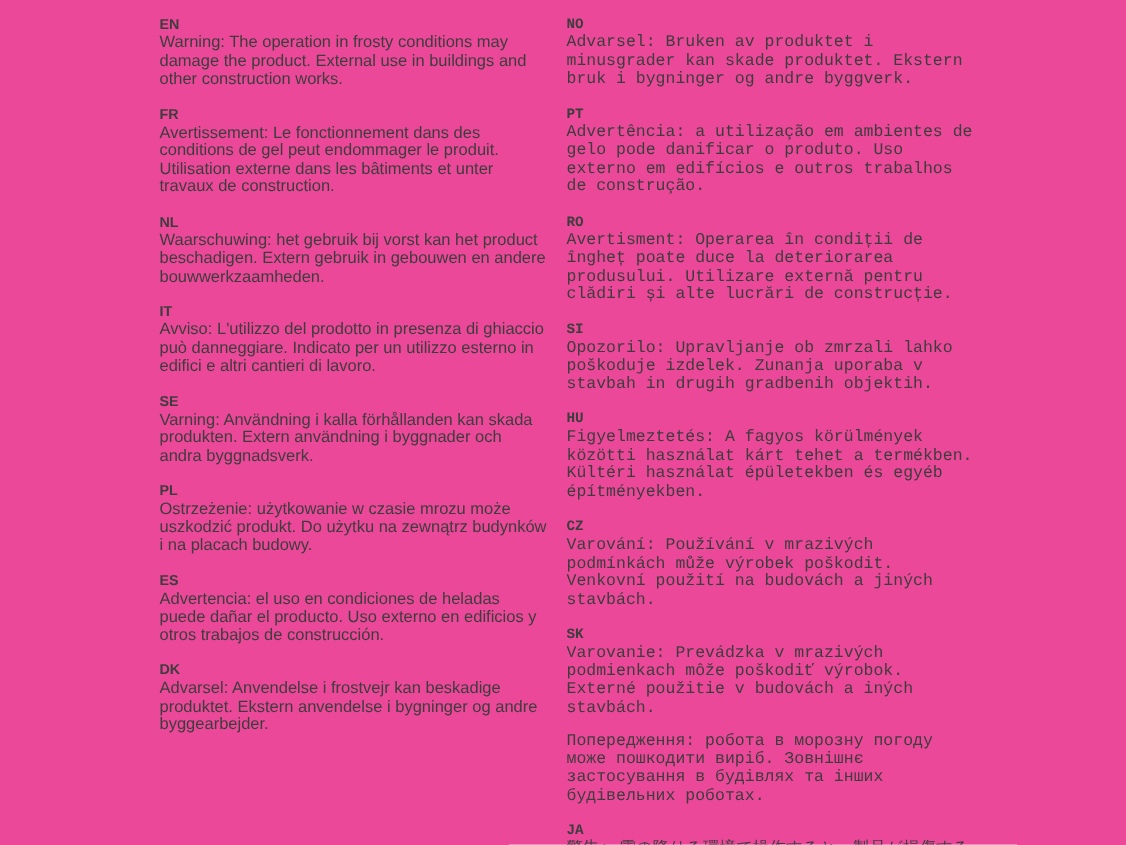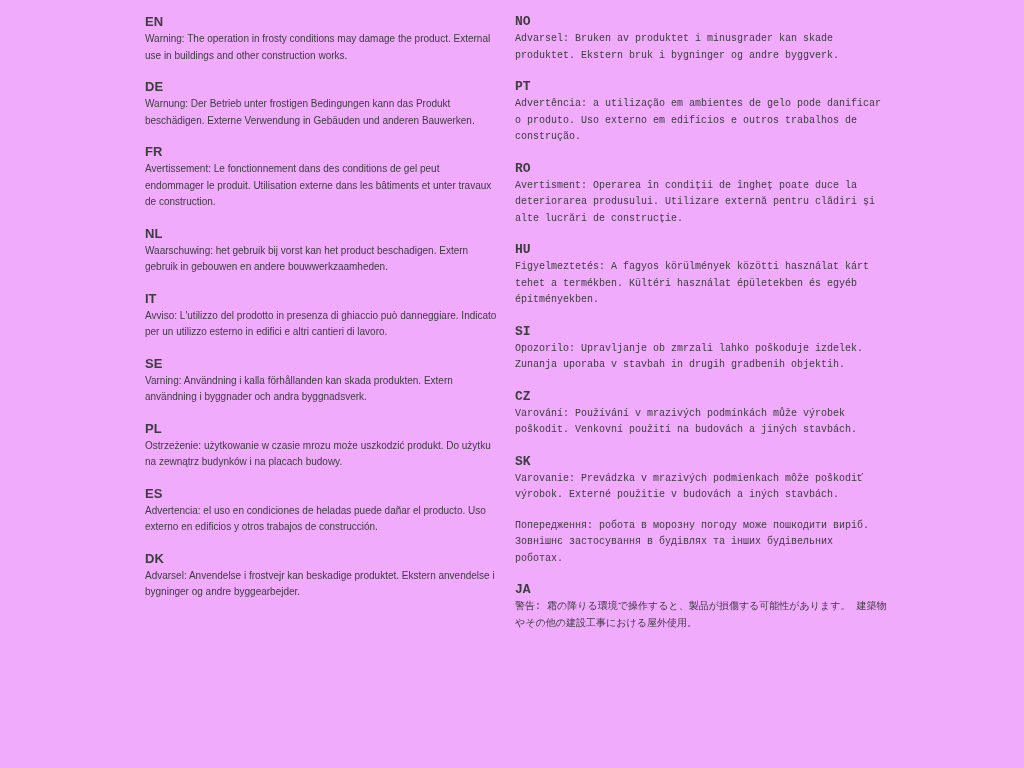--- a/index.html
+++ b/index.html
@@ -4,21 +4,21 @@
 <style>
   html, body {
     margin: 0;
     padding: 0;
     background: #ffffff;
   }
   .page {
     position: relative;
     width: 1024px;
     height: 768px;
-    background: #f0abfc;
+    background: #ec4899;
     overflow: hidden;
     font-family: "Liberation Sans", "DejaVu Sans", sans-serif;
     color: #3d3d3d;
   }
   .column {
     position: absolute;
     top: 13px;
   }
   .column-left {
     left: 145px;
@@ -34,41 +34,37 @@
   }
   .lang-code {
     font-weight: 700;
     font-size: 13px;
     line-height: 17px;
     color: #3d3d3d;
     margin-bottom: 1px;
   }
   .lang-text {
     font-weight: 400;
-    font-size: 10px;
+    font-size: 15px;
     line-height: 16.5px;
     color: #3d3d3d;
   }
 </style>
 </head>
 <body>
 
 <div class="page">
 
   <div class="column column-left">
 
     <div class="section">
       <div class="lang-code">EN</div>
       <div class="lang-text">Warning: The operation in frosty conditions may damage the product. External use in buildings and other construction works.</div>
     </div>
 
-    <div class="section">
-      <div class="lang-code">DE</div>
-      <div class="lang-text">Warnung: Der Betrieb unter frostigen Bedingungen kann das Produkt beschädigen. Externe Verwendung in Gebäuden und anderen Bauwerken.</div>
-    </div>
 
     <div class="section">
       <div class="lang-code">FR</div>
       <div class="lang-text">Avertissement: Le fonctionnement dans des conditions de gel peut endommager le produit. Utilisation externe dans les bâtiments et unter travaux de construction.</div>
     </div>
 
     <div class="section">
       <div class="lang-code">NL</div>
       <div class="lang-text">Waarschuwing: het gebruik bij vorst kan het product beschadigen. Extern gebruik in gebouwen en andere bouwwerkzaamheden.</div>
     </div>
@@ -111,27 +107,27 @@
       <div class="lang-code">PT</div>
       <div class="lang-text">Advertência: a utilização em ambientes de gelo pode danificar o produto. Uso externo em edifícios e outros trabalhos de construção.</div>
     </div>
 
     <div class="section">
       <div class="lang-code">RO</div>
       <div class="lang-text">Avertisment: Operarea în condiții de îngheț poate duce la deteriorarea produsului. Utilizare externă pentru clădiri și alte lucrări de construcție.</div>
     </div>
 
     <div class="section">
-      <div class="lang-code">HU</div>
-      <div class="lang-text">Figyelmeztetés: A fagyos körülmények közötti használat kárt tehet a termékben. Kültéri használat épületekben és egyéb építményekben.</div>
+      <div class="lang-code">SI</div>
+      <div class="lang-text">Opozorilo: Upravljanje ob zmrzali lahko poškoduje izdelek. Zunanja uporaba v stavbah in drugih gradbenih objektih.</div>
     </div>
 
     <div class="section">
-      <div class="lang-code">SI</div>
-      <div class="lang-text">Opozorilo: Upravljanje ob zmrzali lahko poškoduje izdelek. Zunanja uporaba v stavbah in drugih gradbenih objektih.</div>
+      <div class="lang-code">HU</div>
+      <div class="lang-text">Figyelmeztetés: A fagyos körülmények közötti használat kárt tehet a termékben. Kültéri használat épületekben és egyéb építményekben.</div>
     </div>
 
     <div class="section">
       <div class="lang-code">CZ</div>
       <div class="lang-text">Varování: Používání v mrazivých podmínkách může výrobek poškodit. Venkovní použití na budovách a jiných stavbách.</div>
     </div>
 
     <div class="section">
       <div class="lang-code">SK</div>
       <div class="lang-text">Varovanie: Prevádzka v mrazivých podmienkach môže poškodiť výrobok. Externé použitie v budovách a iných stavbách.</div>

